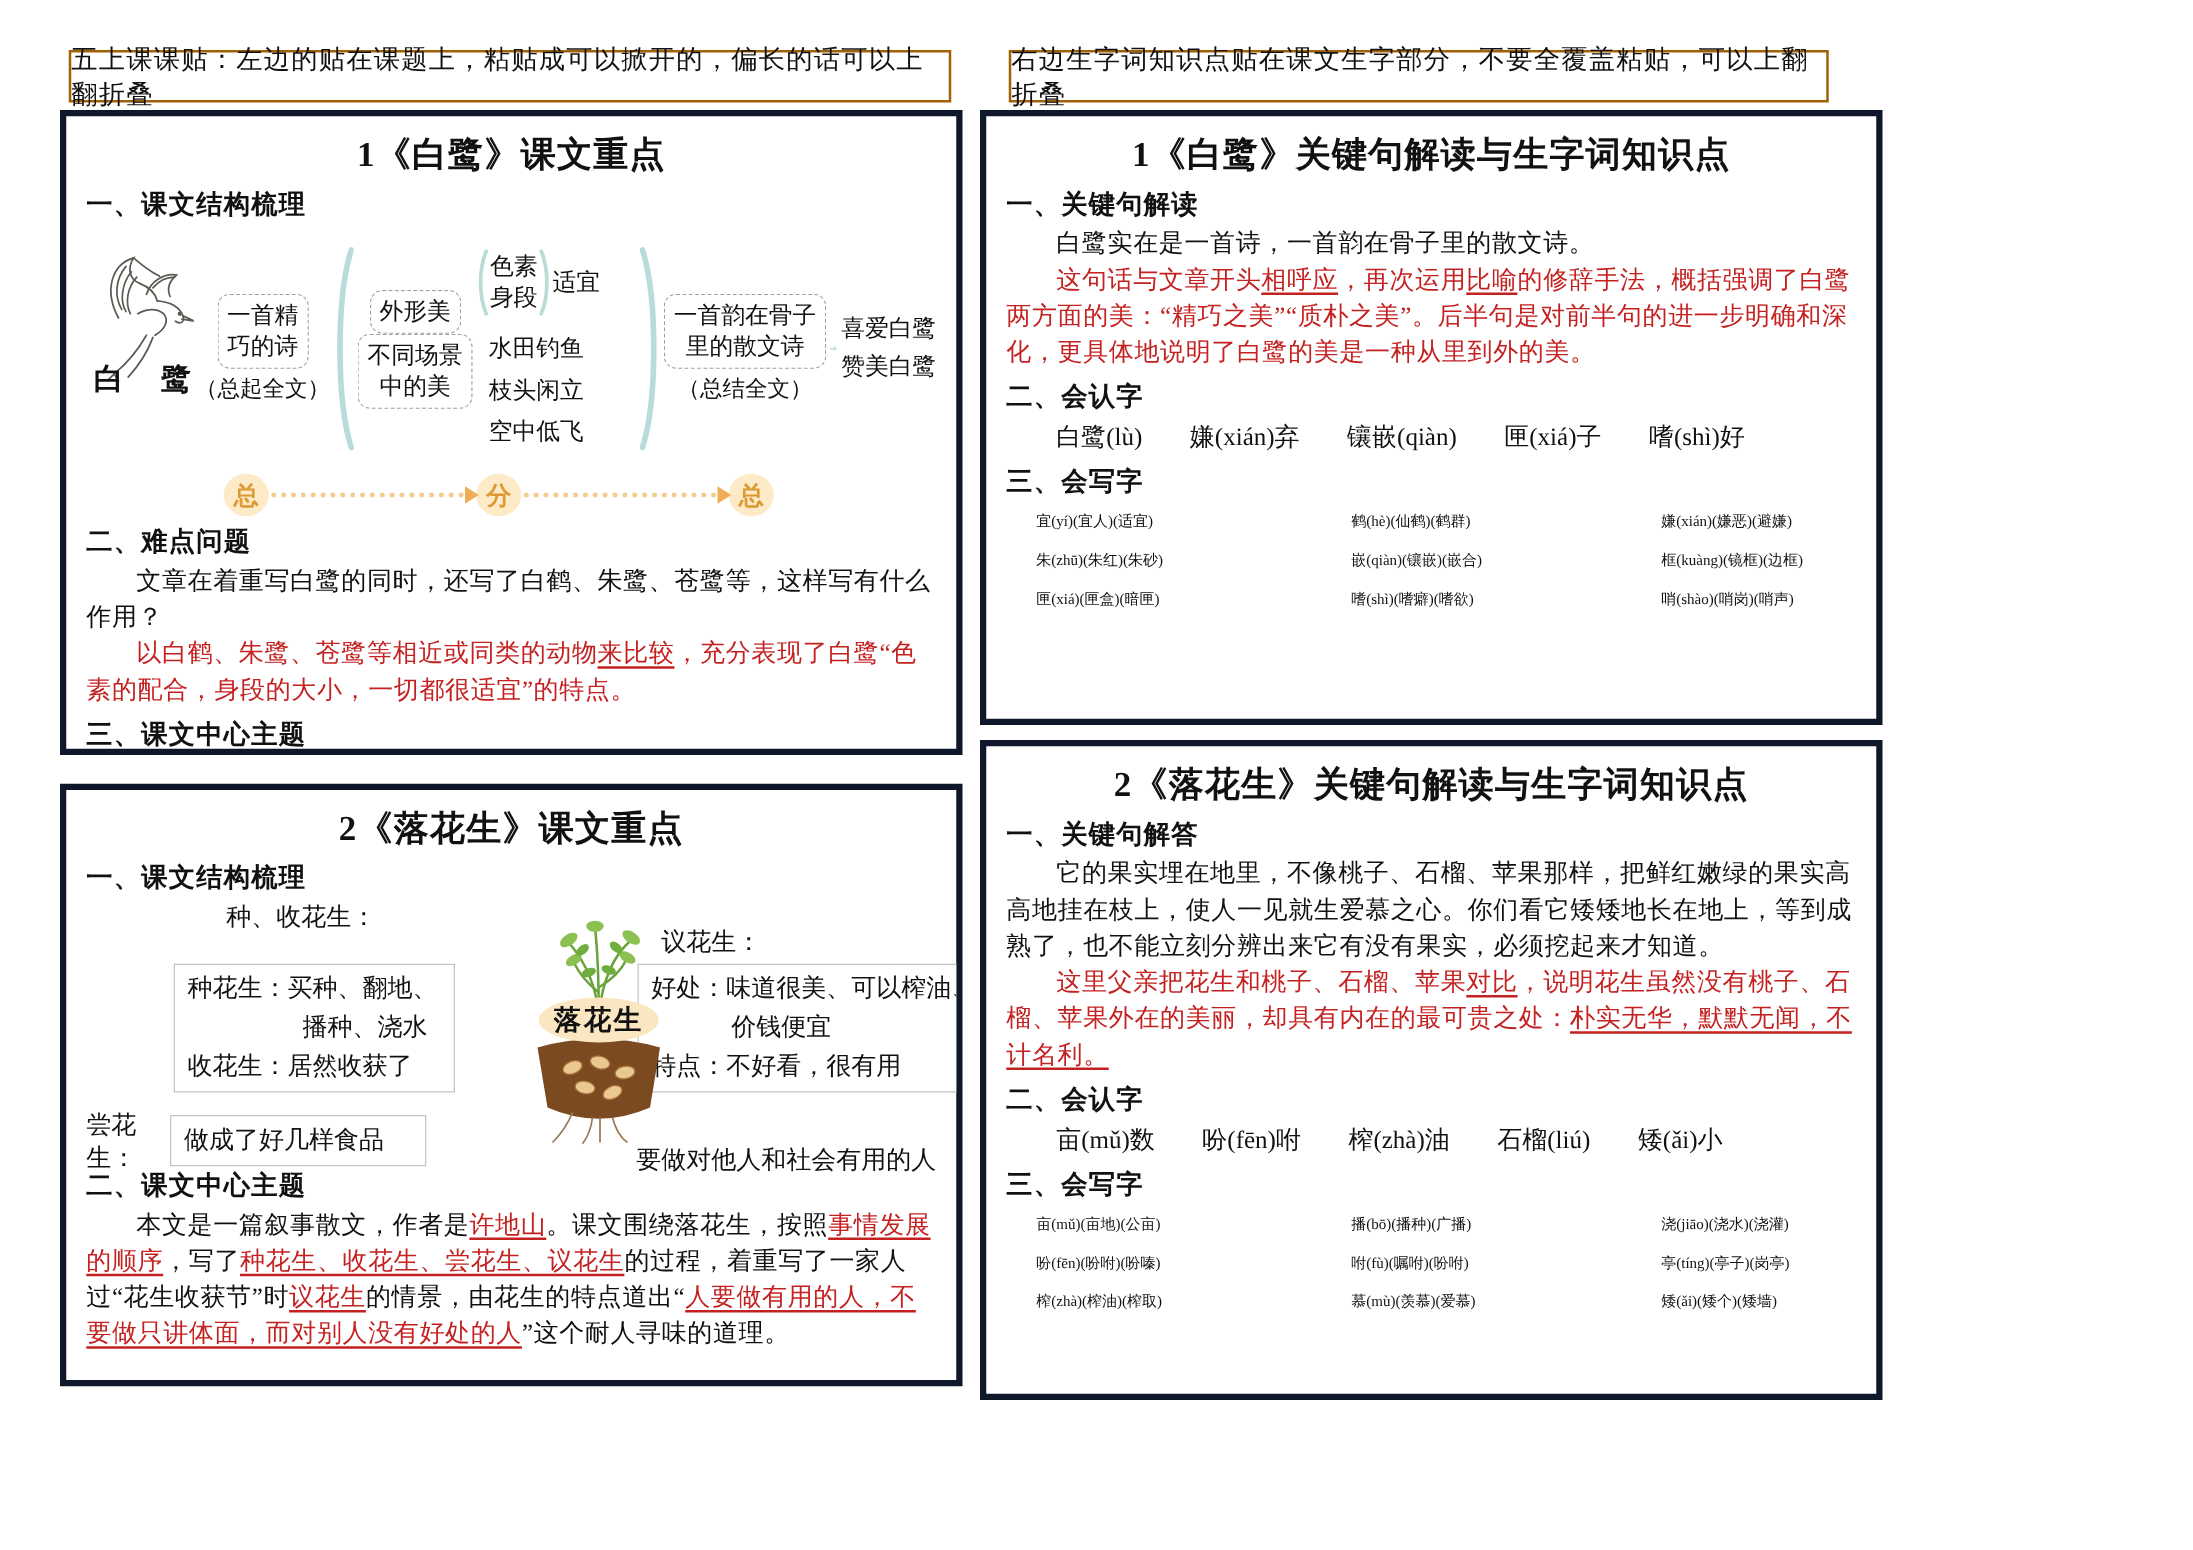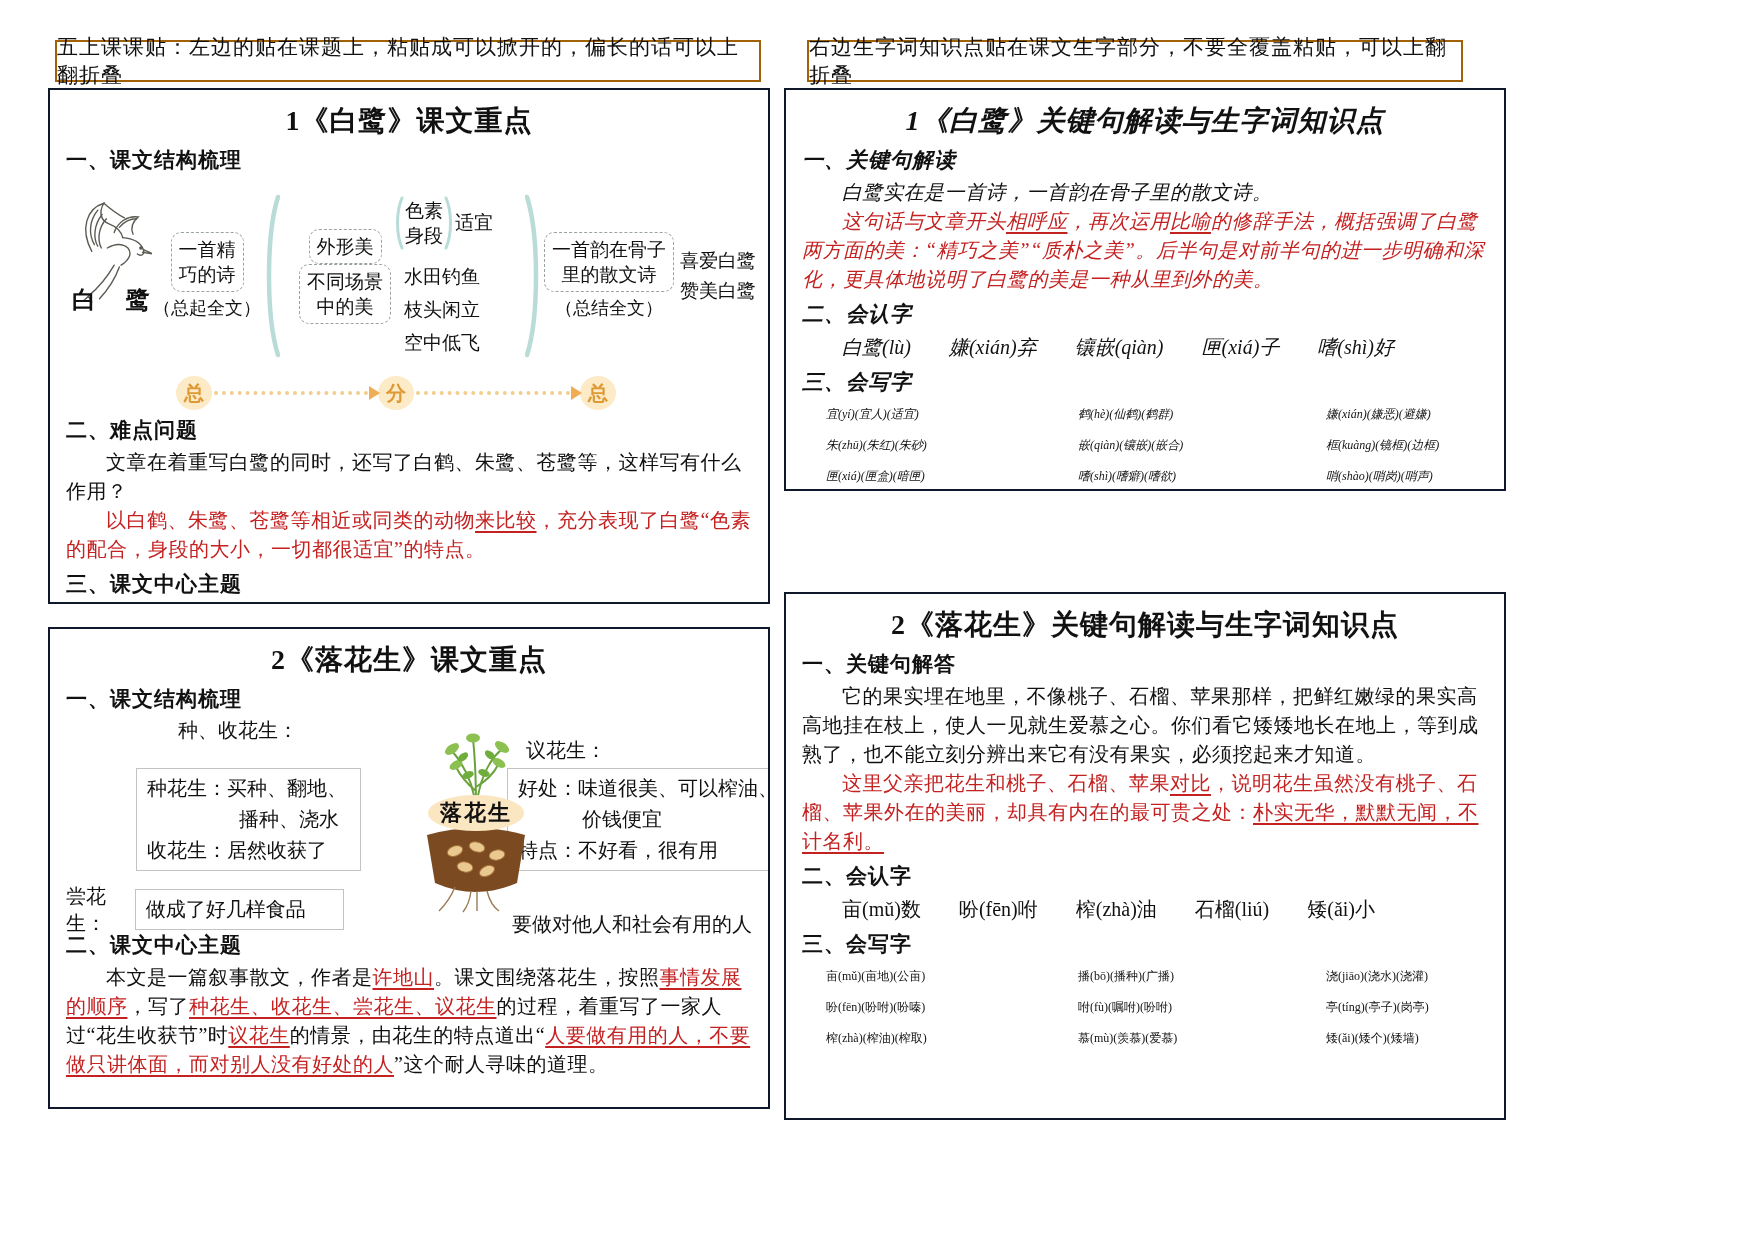--- a/index.html
+++ b/index.html
@@ -13,24 +13,24 @@
     font-family:"Liberation Serif","DejaVu Serif",serif;
     color:#111;
   }
   .strip{
     position:absolute;border:2px solid #a16207;display:flex;align-items:center;justify-content:center;
     font-size:21px;letter-spacing:1px;background:#fff;
   }
   .strip-left{left:55px;top:40px;width:706px;height:42px;}
   .strip-right{left:807px;top:40px;width:656px;height:42px;}
   .panel{
-    position:absolute;border:2px solid #0f172a;background:#fff;padding:8px 16px 10px 16px;overflow:hidden;
+    position:absolute;border:5px solid #0f172a;background:#fff;padding:8px 16px 10px 16px;overflow:hidden;
   }
   .panel1{left:48px;top:88px;width:722px;height:516px;}
-  .panel2{left:784px;top:88px;width:722px;height:403px;font-style:italic;}
+  .panel2{left:784px;top:88px;width:722px;height:492px;}
   .panel3{left:48px;top:627px;width:722px;height:482px;}
   .panel4{left:784px;top:592px;width:722px;height:528px;}
   .ptitle{text-align:center;font-size:28px;font-weight:700;margin:4px 0 6px 0;letter-spacing:1px;}
   .sechead{
     font-family:"Liberation Sans","DejaVu Sans",sans-serif;
     font-size:21px;font-weight:700;margin:6px 0 4px 0;letter-spacing:1px;
   }
   .para{font-size:20px;line-height:29px;text-indent:2em;letter-spacing:0.5px;}
   .red{color:var(--red);}
   .ul{text-decoration:underline;text-underline-offset:4px;}
@@ -42,21 +42,21 @@
   .d1-bird{position:relative;width:84px;height:160px;flex:0 0 auto;}
   .d1-bird svg{position:absolute;left:0;top:-2px;}
   .d1-bird-label{position:absolute;left:6px;top:88px;font-size:24px;font-weight:700;letter-spacing:12px;white-space:nowrap;}
   .d1-group{display:flex;flex-direction:column;align-items:center;gap:4px;flex:0 0 auto;}
   .dbox{
     border:1.6px dashed #9aa3a3;border-radius:10px;padding:4px 7px;text-align:center;background:#fff;line-height:25px;
   }
   .bl{display:block;white-space:nowrap;}
   .dnote{font-size:18px;white-space:nowrap;}
   .paren{flex:0 0 auto;}
-  .d1-branches{display:flex;flex-direction:column;align-items:center;flex:0 0 auto;margin-left:16px;}
+  .d1-branches{display:flex;flex-direction:column;align-items:center;flex:0 0 auto;}
   .d1-mid{display:flex;flex-direction:column;gap:8px;align-items:flex-start;flex:0 0 auto;width:128px;}
   .d1-sub1{display:flex;align-items:center;gap:1px;}
   .d1-sub1-words{line-height:25px;text-align:left;}
   .d1-shiyi{white-space:nowrap;}
   .d1-sub2{line-height:33px;white-space:nowrap;padding-left:10px;}
   .d1-result{font-size:19px;line-height:30px;white-space:nowrap;flex:0 0 auto;}
   .flowrow{display:flex;align-items:center;margin:2px 0 4px 110px;width:440px;}
   .flow-circle{
     width:36px;height:34px;border-radius:50%;background:var(--orange_fill);color:var(--orange_text);
     display:flex;align-items:center;justify-content:center;font-size:20px;font-weight:700;flex:0 0 auto;

